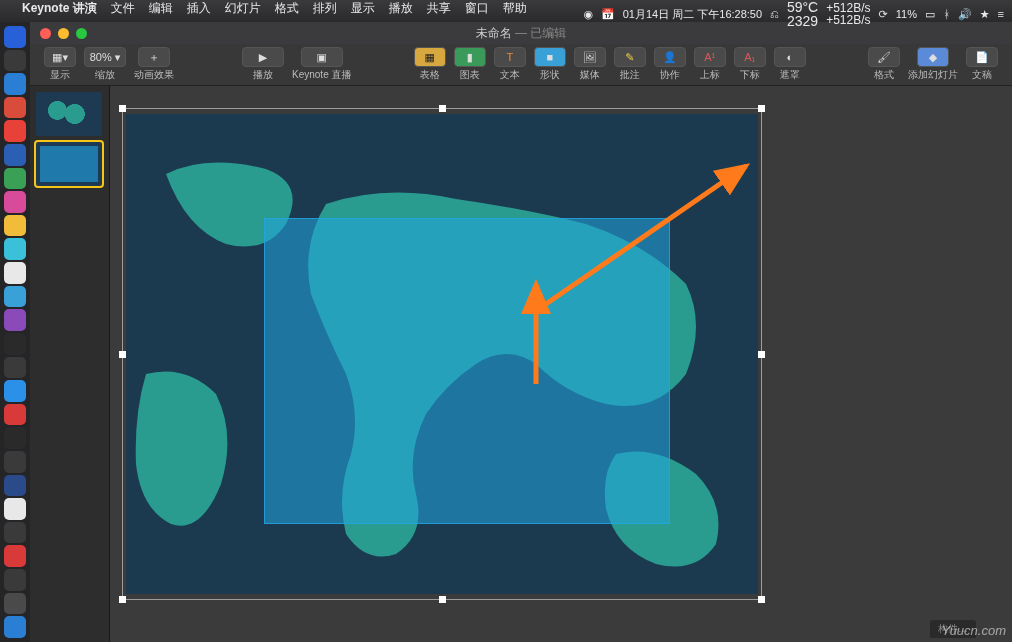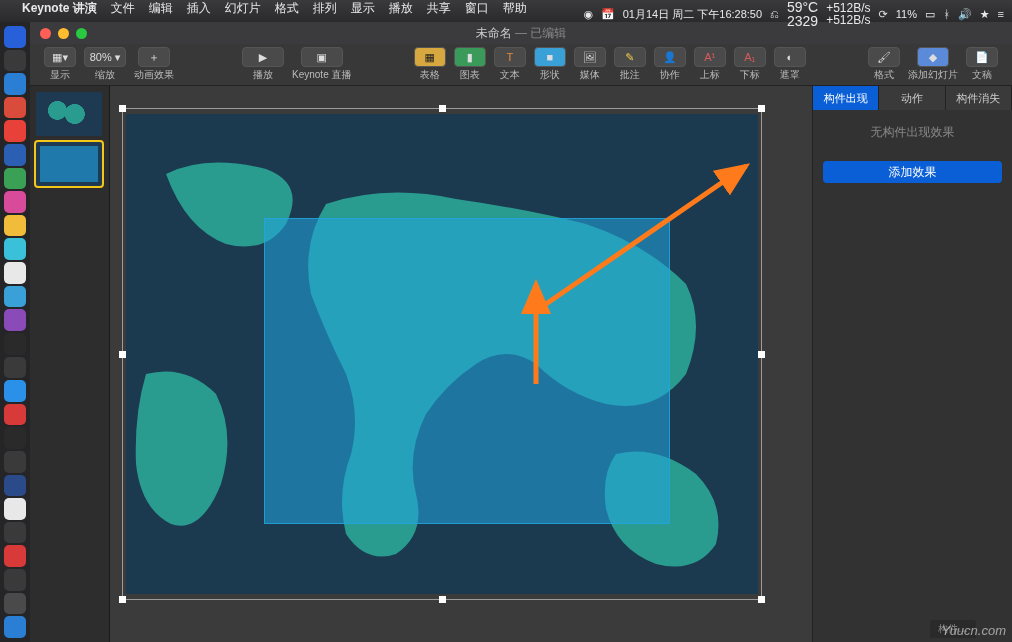--- a/index.html
+++ b/index.html
@@ -259,28 +259,16 @@
       <div class="handle h-n"></div>
       <div class="handle h-ne"></div>
       <div class="handle h-w"></div>
       <div class="handle h-e"></div>
       <div class="handle h-sw"></div>
       <div class="handle h-s"></div>
       <div class="handle h-se"></div>
     </div>
   </div>
 
-  <div class="inspector">
-    <div class="insp-tabs">
-      <div class="active">构件出现</div>
-      <div>动作</div>
-      <div>构件消失</div>
-    </div>
-    <div class="insp-body">
-      <div>无构件出现效果</div>
-    </div>
-    <div class="add-effect">添加效果</div>
-    <div style="flex:1"></div>
-  </div>
 </div>
 
 <div class="bottom-label">构件…</div>
 <div class="watermark">Yuucn.com</div>
 
 </body></html>

